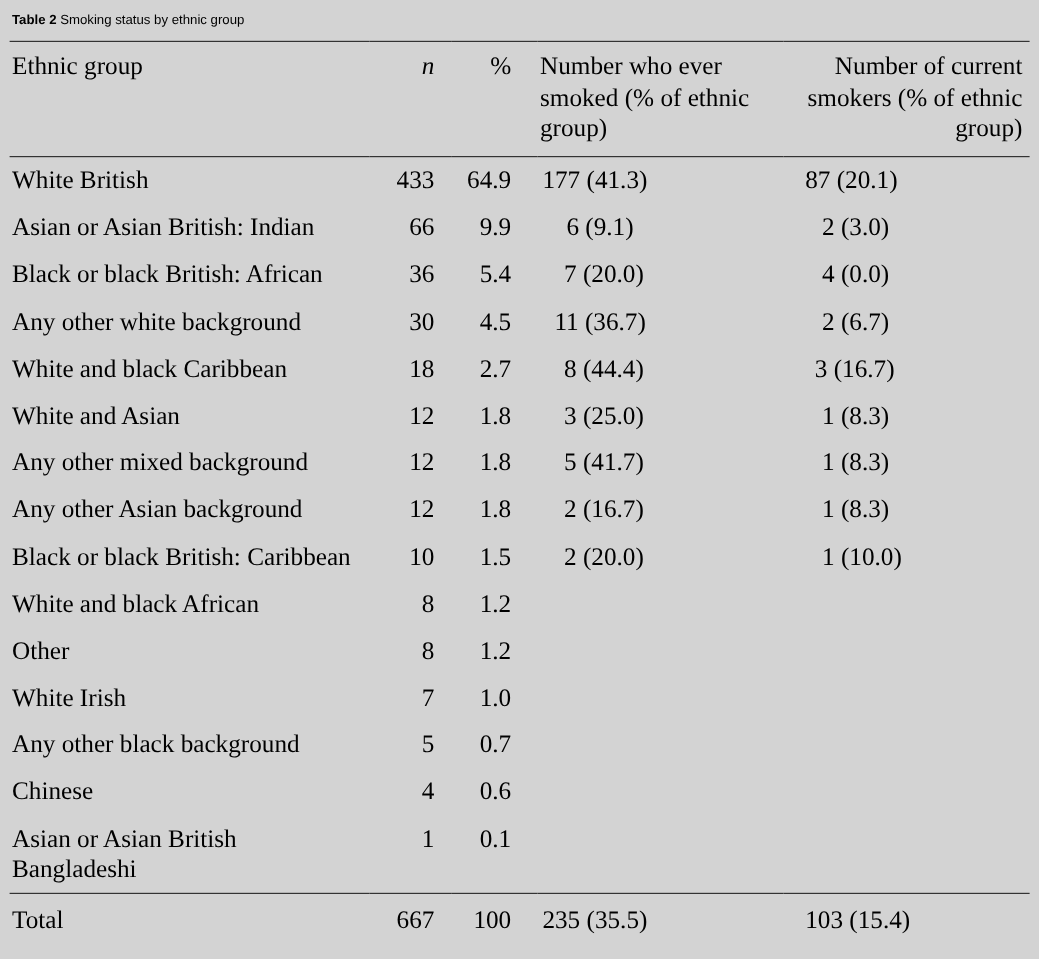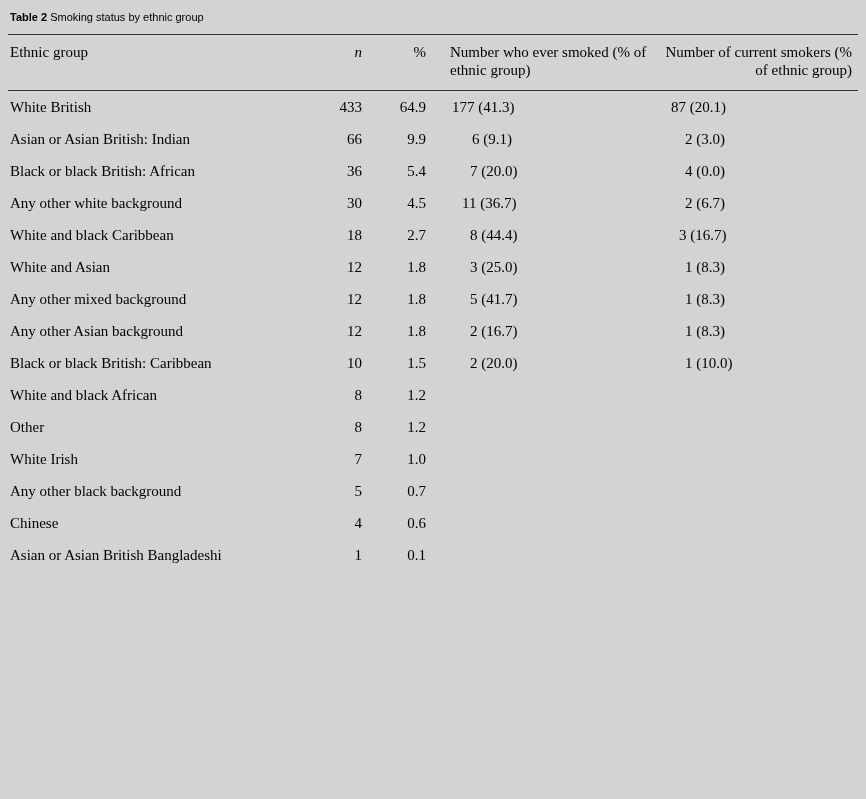--- a/index.html
+++ b/index.html
@@ -30,21 +30,21 @@
   }
   .caption .cap-label {
     font-weight: bold;
   }
   .caption .cap-text {
     font-weight: normal;
   }
   table {
     width: 850px;
     border-collapse: collapse;
-    font-size: 15px;
+    font-size: 21px;
     table-layout: fixed;
   }
   thead th {
     font-weight: normal;
     text-align: left;
     vertical-align: top;
     padding: 8px 6px 10px 2px;
     line-height: 1.22;
   }
   .rule-top {
@@ -210,16 +210,23 @@
         <td class="d-ever"></td>
         <td class="d-curr"></td>
       </tr>
       <tr>
         <td class="d-ethnic">Asian or Asian British Bangladeshi</td>
         <td class="d-n">1</td>
         <td class="d-pct">0.1</td>
         <td class="d-ever"></td>
         <td class="d-curr"></td>
       </tr>
+      <tr class="total-row">
+        <td class="d-ethnic rule-bottom">Total</td>
+        <td class="d-n rule-bottom">667</td>
+        <td class="d-pct rule-bottom">100</td>
+        <td class="d-ever rule-bottom"><span class="ever-cell">235 (35.5)</span></td>
+        <td class="d-curr rule-bottom"><span class="curr-cell">103 (15.4)</span></td>
+      </tr>
     </tbody>
   </table>
 
 </div>
 
 </body></html>

